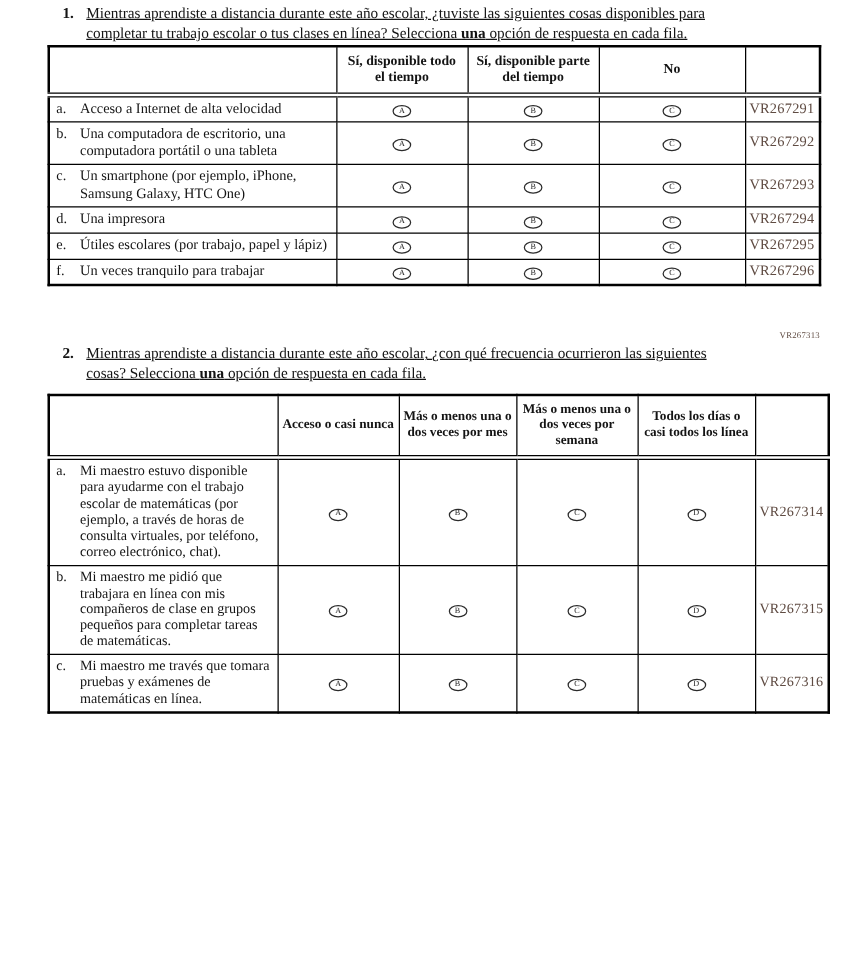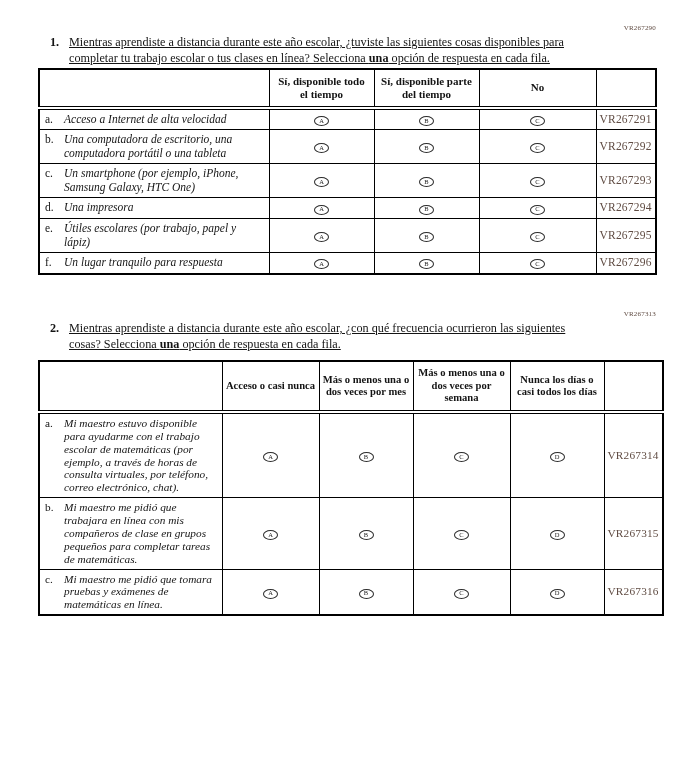--- a/index.html
+++ b/index.html
@@ -32,37 +32,36 @@
     vertical-align:middle;font-size:11px;line-height:1.18;padding:5px 4px;
   }
   .qtable tbody td{vertical-align:middle;padding:3px 3px;}
   .t1{margin-top:1px;}
   .t1 tbody td{font-size:11.5px;line-height:1.18;}
   .t2{margin-top:8px;}
   .t2 thead th{font-size:10.6px;padding:5px 3px;}
   .t2 tbody td{font-size:11.3px;line-height:1.14;}
   .stubwrap{display:flex;}
   .letter{width:19px;flex:none;padding-left:2px;}
-  .rowtext{flex:1;padding-right:1px;font-style:italic;}
+  .rowtext{flex:1;padding-right:1px;}
   .bubblecell{text-align:center;}
   .bubble{
     display:inline-flex;width:15px;height:10px;border:1px solid #2b2b2b;
     border-radius:50%;align-items:center;justify-content:center;
     font-size:6.5px;line-height:1;color:#1f1f1f;cursor:pointer;
     box-sizing:border-box;
   }
   .codecell{font-size:7px;color:#5f4b42;text-align:center;padding:2px 1px;letter-spacing:.2px;}
 </style>
 </head>
 <body>
 
 <div class="page">
 
   <section>
-    <div class="refcode q1-ref">VR267290</div>
     <div class="question">
       <span class="qnum">1.</span>
       <span class="qtext"><span>Mientras aprendiste a distancia durante este año escolar, ¿tuviste las siguientes cosas disponibles para completar tu trabajo escolar o tus clases en línea? Selecciona </span><b>una</b><span> opción de respuesta en cada fila.</span></span>
     </div>
 
     <table class="qtable t1">
       <colgroup>
         <col style="width:230px">
           <col style="width:105px">
           <col style="width:105px">
@@ -136,21 +135,21 @@
             </td>
           <td class="bubblecell"><span class="bubble">A</span></td>
           <td class="bubblecell"><span class="bubble">B</span></td>
           <td class="bubblecell"><span class="bubble">C</span></td>
           <td class="codecell">VR267295</td>
         </tr>
         <tr>
           <td>
               <div class="stubwrap">
                 <span class="letter">f.</span>
-                <span class="rowtext">Un lugar tranquilo para respuesta</span>
+                <span class="rowtext">Un veces tranquilo para trabajar</span>
               </div>
             </td>
           <td class="bubblecell"><span class="bubble">A</span></td>
           <td class="bubblecell"><span class="bubble">B</span></td>
           <td class="bubblecell"><span class="bubble">C</span></td>
           <td class="codecell">VR267296</td>
         </tr>
       </tbody>
     </table>
   </section>
@@ -170,21 +169,21 @@
           <col style="width:97px">
           <col style="width:94px">
           <col style="width:48px">
       </colgroup>
       <thead>
         <tr>
           <th></th>
           <th>Acceso o casi nunca</th>
           <th>Más o menos una o dos veces por mes</th>
           <th>Más o menos una o dos veces por semana</th>
-          <th>Nunca los días o casi todos los días</th>
+          <th>Todos los días o casi todos los línea</th>
           <th></th>
         </tr>
       </thead>
       <tbody>
         <tr>
           <td>
               <div class="stubwrap">
                 <span class="letter">a.</span>
                 <span class="rowtext">Mi maestro estuvo disponible para ayudarme con el trabajo escolar de matemáticas (por ejemplo, a través de horas de consulta virtuales, por teléfono, correo electrónico, chat).</span>
               </div>
@@ -205,21 +204,21 @@
           <td class="bubblecell"><span class="bubble">A</span></td>
           <td class="bubblecell"><span class="bubble">B</span></td>
           <td class="bubblecell"><span class="bubble">C</span></td>
           <td class="bubblecell"><span class="bubble">D</span></td>
           <td class="codecell">VR267315</td>
         </tr>
         <tr>
           <td>
               <div class="stubwrap">
                 <span class="letter">c.</span>
-                <span class="rowtext">Mi maestro me pidió que tomara pruebas y exámenes de matemáticas en línea.</span>
+                <span class="rowtext">Mi maestro me través que tomara pruebas y exámenes de matemáticas en línea.</span>
               </div>
             </td>
           <td class="bubblecell"><span class="bubble">A</span></td>
           <td class="bubblecell"><span class="bubble">B</span></td>
           <td class="bubblecell"><span class="bubble">C</span></td>
           <td class="bubblecell"><span class="bubble">D</span></td>
           <td class="codecell">VR267316</td>
         </tr>
       </tbody>
     </table>

